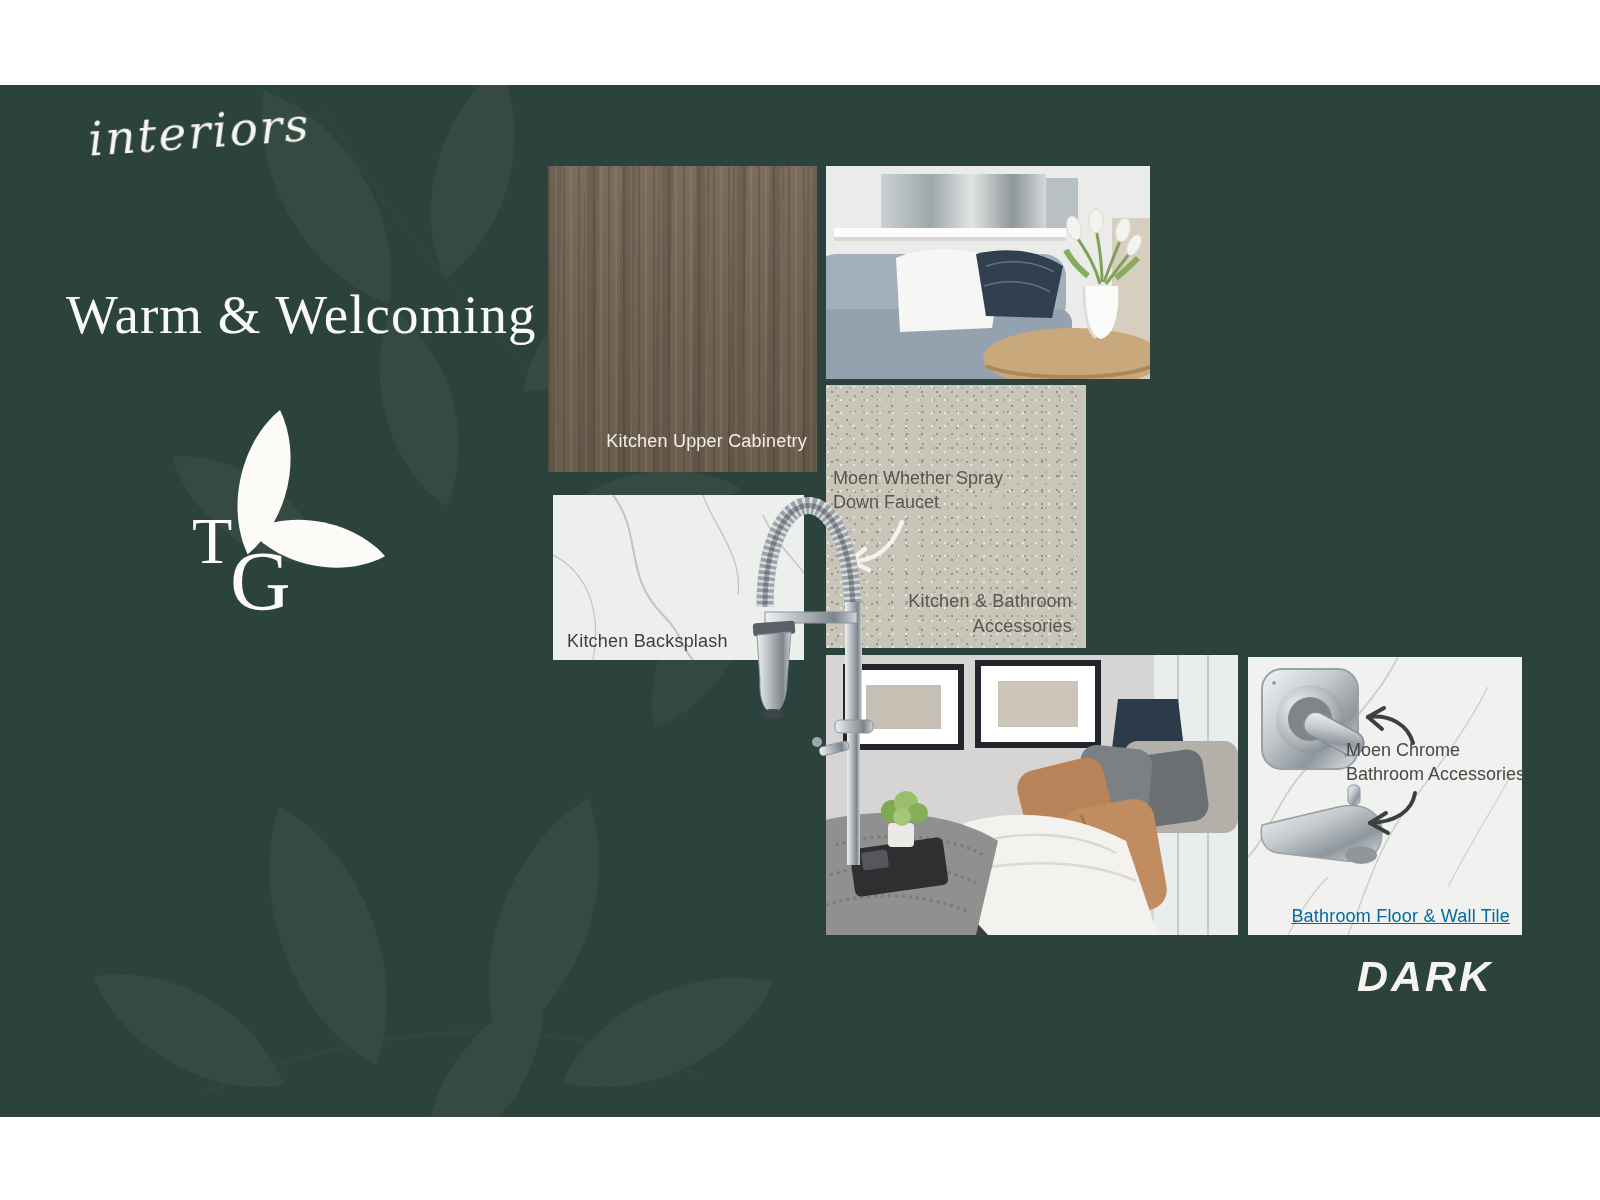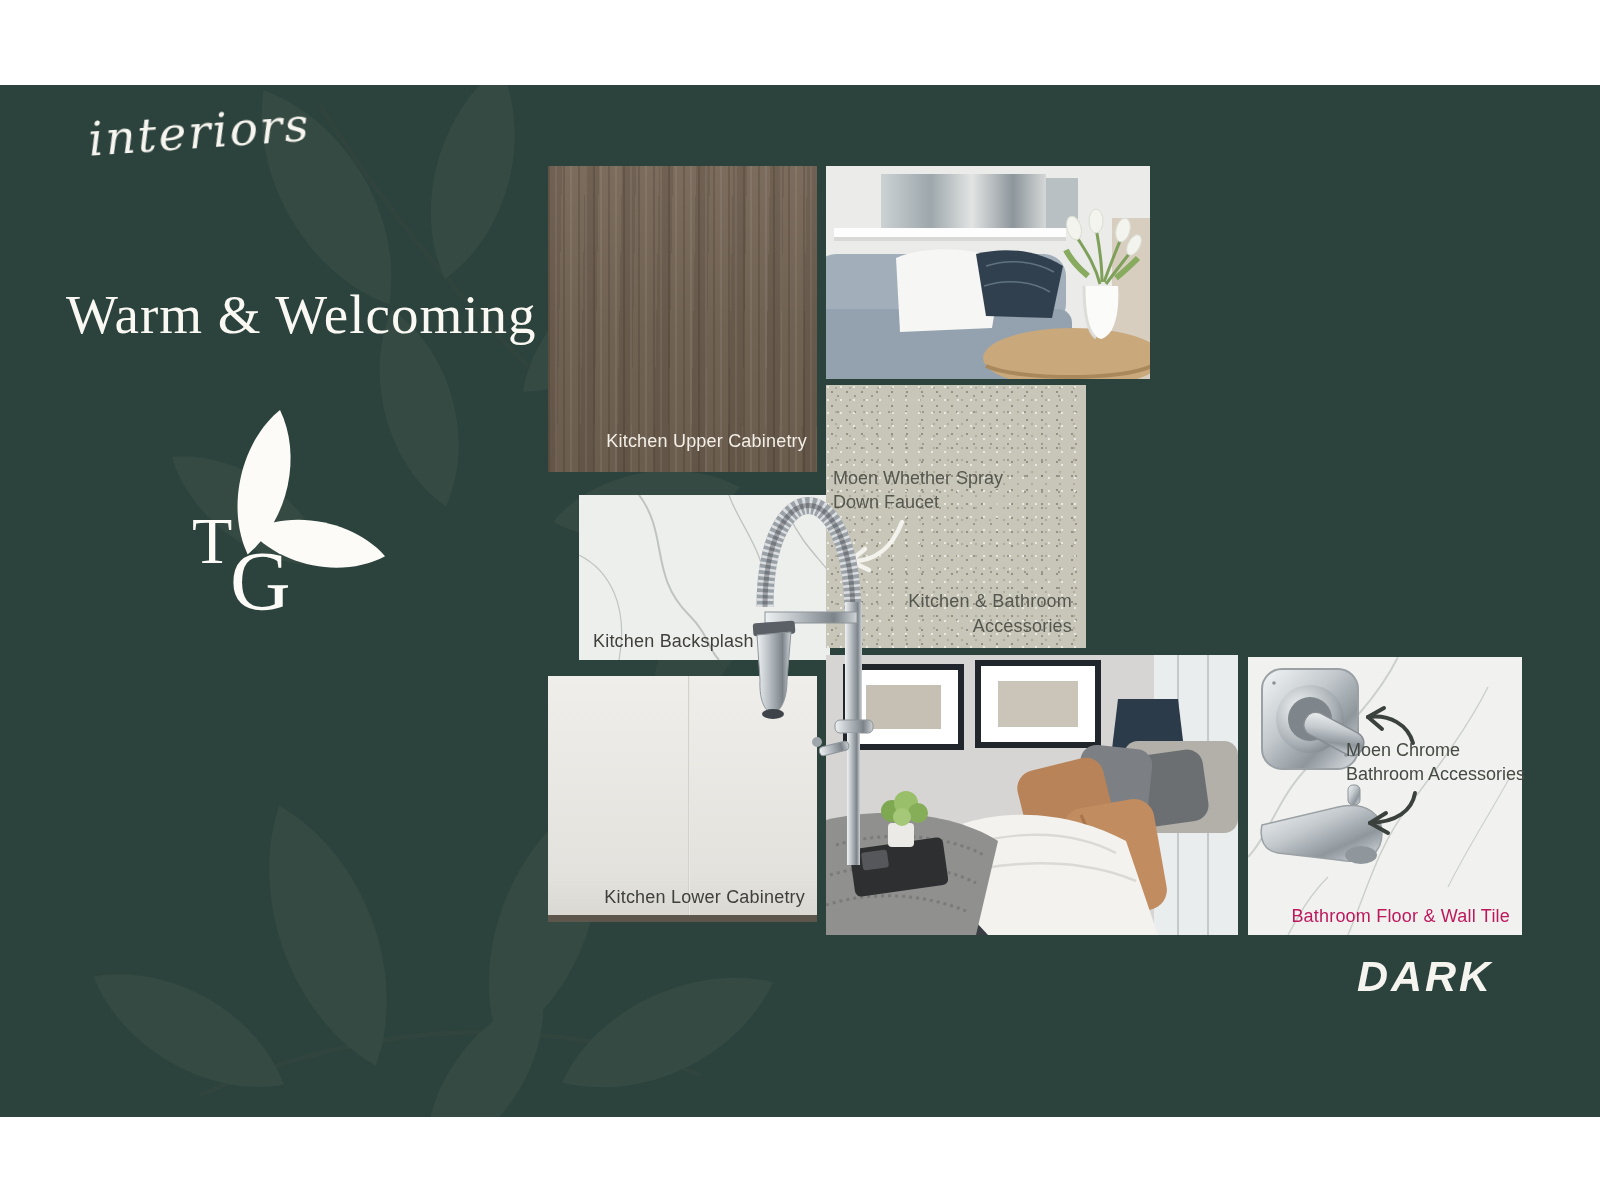--- a/index.html
+++ b/index.html
@@ -162,21 +162,21 @@
       <g fill="#f3f4ee" stroke="#d9ddd2" stroke-width="1">
         <ellipse cx="248" cy="62" rx="7" ry="12" transform="rotate(-16 248 62)"></ellipse>
         <ellipse cx="270" cy="55" rx="7" ry="12"></ellipse>
         <ellipse cx="297" cy="64" rx="7" ry="12" transform="rotate(14 297 64)"></ellipse>
         <ellipse cx="308" cy="79" rx="6" ry="11" transform="rotate(28 308 79)"></ellipse>
       </g>
     </svg>
   </div>
 
 
-  <div class="tile marble" style="left:579px;top:495px;width:251px;height:165px;">
+  <div class="tile marble" style="left:553px;top:495px;width:251px;height:165px;">
     <svg width="262" height="165" viewBox="0 0 262 165">
       <g stroke="#b9bdb9" fill="none" opacity=".85">
         <path d="M60,0 C90,40 70,80 110,120 C130,140 128,152 140,165" stroke-width="2"></path>
         <path d="M150,0 C160,30 190,60 185,100" stroke-width="1.3"></path>
         <path d="M0,60 C30,75 50,110 40,165" stroke-width="1.2"></path>
         <path d="M210,20 C225,55 250,70 262,95" stroke-width="1.4"></path>
       </g>
     </svg>
     <div class="t-label dark l b">Kitchen Backsplash</div>
   </div>
@@ -193,25 +193,20 @@
     <div>Down Faucet</div>
   </div>
   <svg class="overlay" style="left:838px;top:514px;" width="80" height="72" viewBox="0 0 80 72">
     <g stroke="#f4f2ec" stroke-width="4.5" fill="none" stroke-linecap="round">
       <path d="M64,8 C54,34 36,48 12,47"></path>
       <path d="M12,47 L27,35"></path>
         <path d="M12,47 L31,56"></path>
     </g>
   </svg>
 
-  <div class="tile cab-lower" style="left:548px;top:676px;width:269px;height:246px;">
-    <div class="seam"></div>
-    <div class="edge"></div>
-    <div class="t-label dark r" style="bottom:14px;">Kitchen Lower Cabinetry</div>
-  </div>
 
   <div class="tile" style="left:826px;top:655px;width:412px;height:280px;background:#d6d5d3;">
     <svg width="412" height="280" viewBox="0 0 412 280">
       <defs>
         <pattern id="stripeA" width="17" height="17" patternTransform="rotate(32)">
           <rect width="17" height="17" fill="#f2f1ee"></rect>
             <rect width="17" height="5" fill="#303b49"></rect>
         </pattern>
         <pattern id="stripeB" width="24" height="24" patternTransform="rotate(16)">
           <rect width="24" height="24" fill="#efeeeb"></rect>
@@ -299,21 +294,21 @@
         <path d="M165,86 C160,68 142,57 120,60"></path>
         <path d="M120,60 L136,51"></path>
           <path d="M120,60 L134,72"></path>
       </g>
       <g stroke="#3b413c" stroke-width="4" fill="none" stroke-linecap="round">
         <path d="M167,136 C164,154 148,165 122,166"></path>
         <path d="M122,166 L138,156"></path>
           <path d="M122,166 L140,176"></path>
       </g>
     </svg>
-    <div class="t-label dark r b" style="color:#be185d;">Bathroom Floor &amp; Wall Tile</div>
+    <div class="t-label dark r b" style="color:#0369a1;text-decoration:underline;">Bathroom Floor &amp; Wall Tile</div>
   </div>
 
   <div class="annot accessories-note">
     <div>Moen Chrome</div>
     <div>Bathroom Accessories</div>
   </div>
 
   <svg class="overlay" style="left:733px;top:452px;z-index:3;" width="152" height="425" viewBox="0 0 152 425">
     <defs>
       <linearGradient id="chromeV" x1="0" y1="0" x2="1" y2="0">

